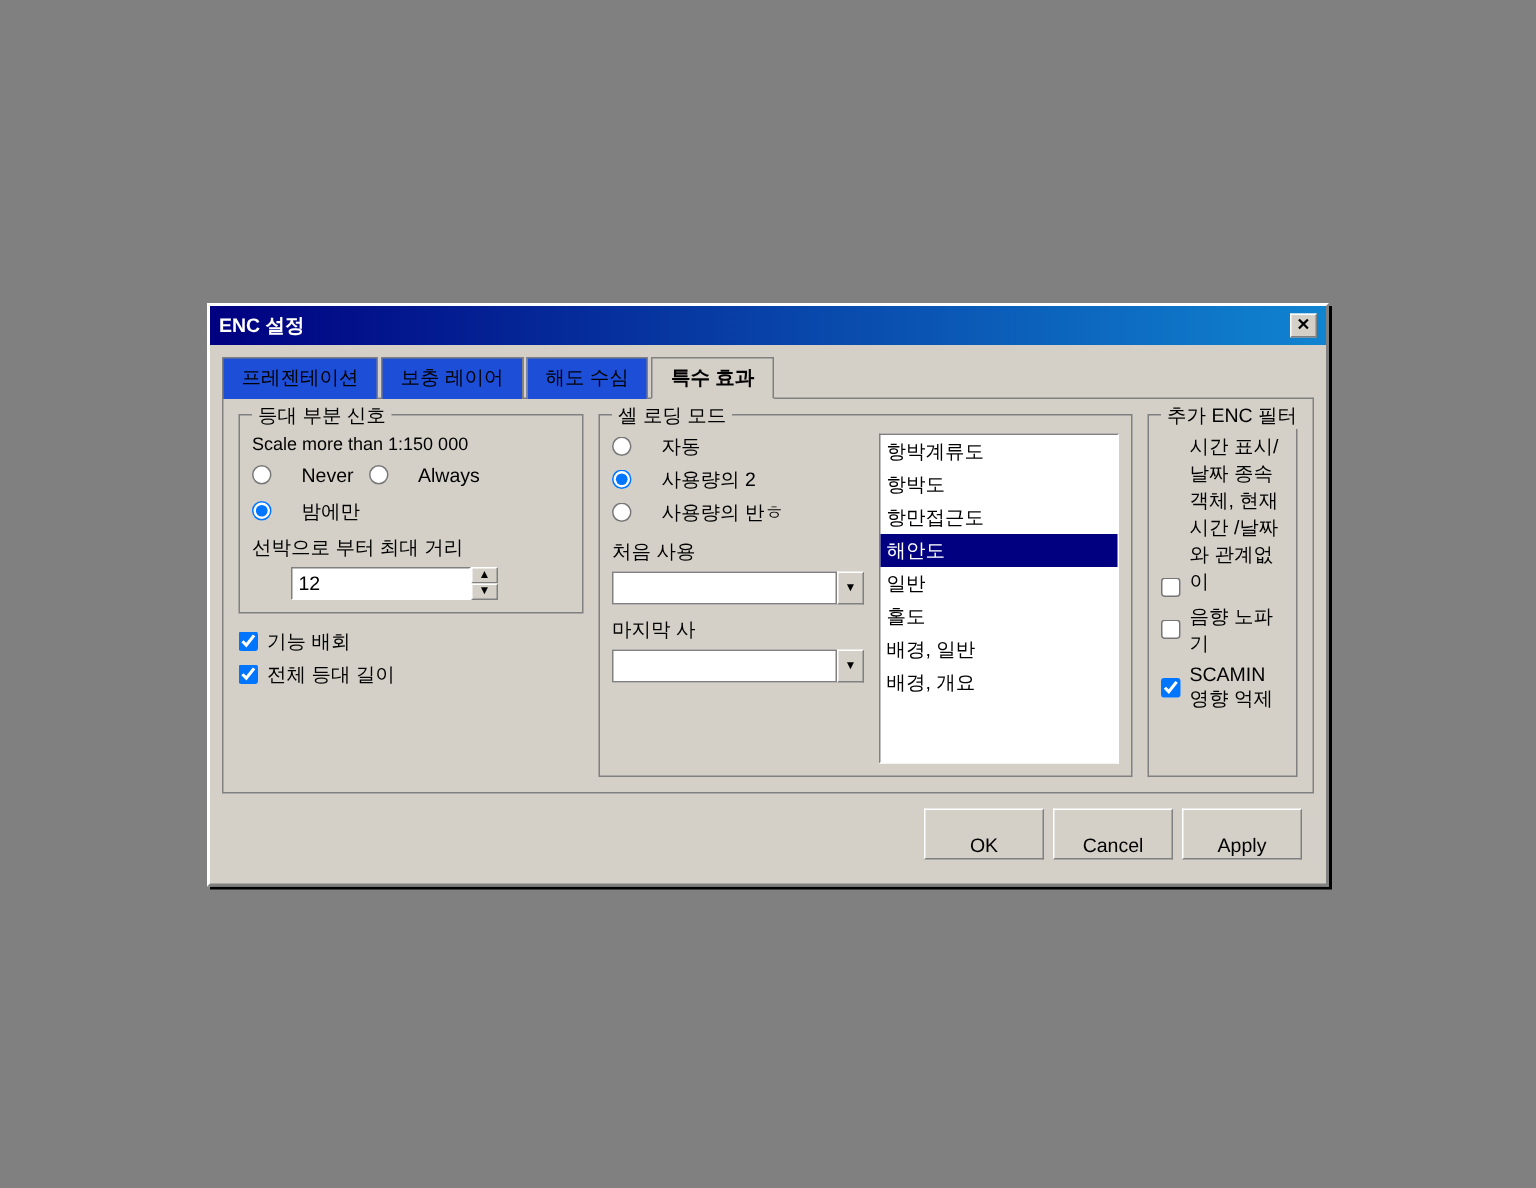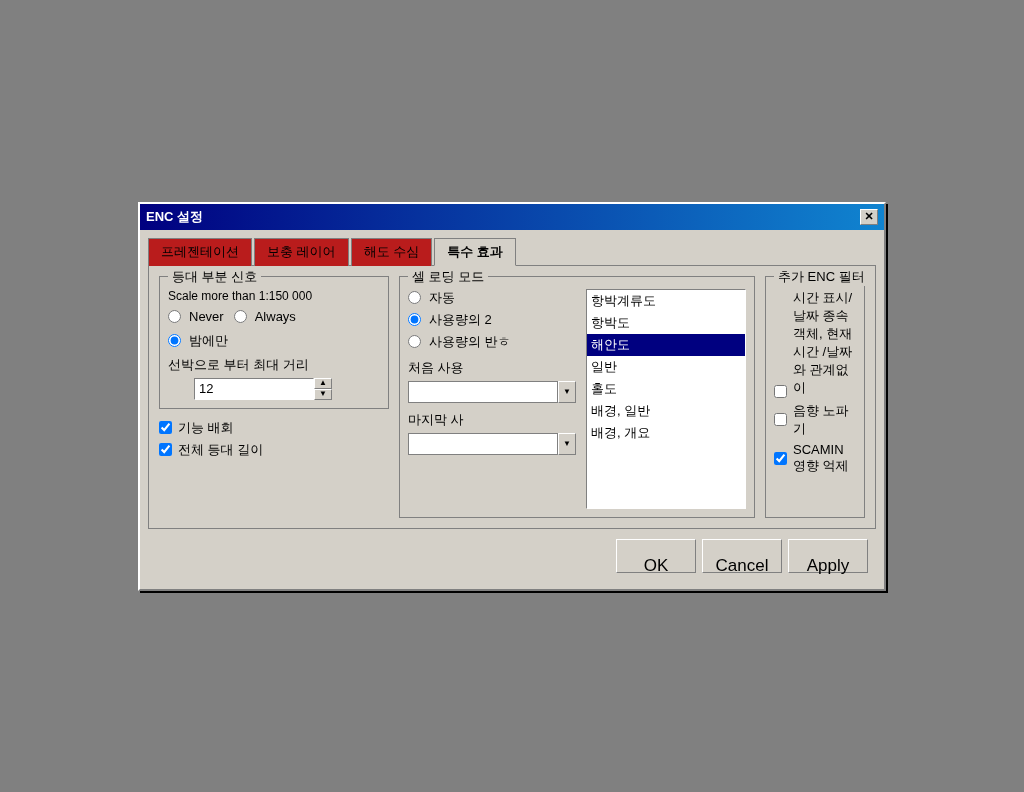--- a/index.html
+++ b/index.html
@@ -57,21 +57,21 @@
     
     .tabs {
       display: flex;
       margin-bottom: -1px;
     }
 
     .tab {
       padding: 4px 12px;
       border: 1px solid #808080;
       border-bottom: none;
-      background: #b91c1c;
+      background: #1d4ed8;
       cursor: pointer;
       margin-right: 2px;
       font-size: 13px;
       position: relative;
     }
 
     .tab.active {
       background: #d4d0c8;
       border-color: #808080;
       z-index: 1;
@@ -138,21 +138,21 @@
     .checkbox-row input[type="checkbox"] {
       width: 13px;
       height: 13px;
       cursor: pointer;
     }
 
     
     .radio-row {
       display: flex;
       align-items: center;
-      gap: 8px;
+      gap: 20px;
       margin-bottom: 4px;
     }
 
     .radio-row input[type="radio"] {
       cursor: pointer;
     }
 
     
     .scale-text {
       font-size: 12px;
@@ -269,21 +269,21 @@
       padding: 10px 8px 8px 8px;
     }
 
     .btn {
       min-width: 80px;
       height: 26px;
       background: #d4d0c8;
       border: 1px solid;
       border-color: #ffffff #808080 #808080 #ffffff;
       padding: 16px 12px;
-      font-size: 17px;
+      font-size: 13px;
       cursor: pointer;
       font-family: 'MS UI Gothic', 'Malgun Gothic', Arial, sans-serif;
     }
 
     .section-label {
       font-size: 13px;
       margin-bottom: 4px;
     }
   </style>
 </head>
@@ -380,20 +380,21 @@
                     <div class="section-label">마지막 사</div>
                     <div class="dropdown">
                       <input type="text" value="" style="width: 150px; height: 22px; border: 1px solid rgb(128, 128, 128); background: white; padding: 2px 4px; font-size: 13px;">
                       <div class="dropdown-btn">▼</div>
                     </div>
                   </div>
                 </div>
                 <div class="cell-list">
                   <div class="cell-list-item">항박계류도</div>
                   <div class="cell-list-item">항박도</div>
+                  <div class="cell-list-item">항만접근도</div>
                   <div class="cell-list-item selected">해안도</div>
                   <div class="cell-list-item">일반</div>
                   <div class="cell-list-item">홀도</div>
                   <div class="cell-list-item">배경, 일반</div>
                   <div class="cell-list-item">배경, 개요</div>
                 </div>
               </div>
             </div>
           </div>
 

